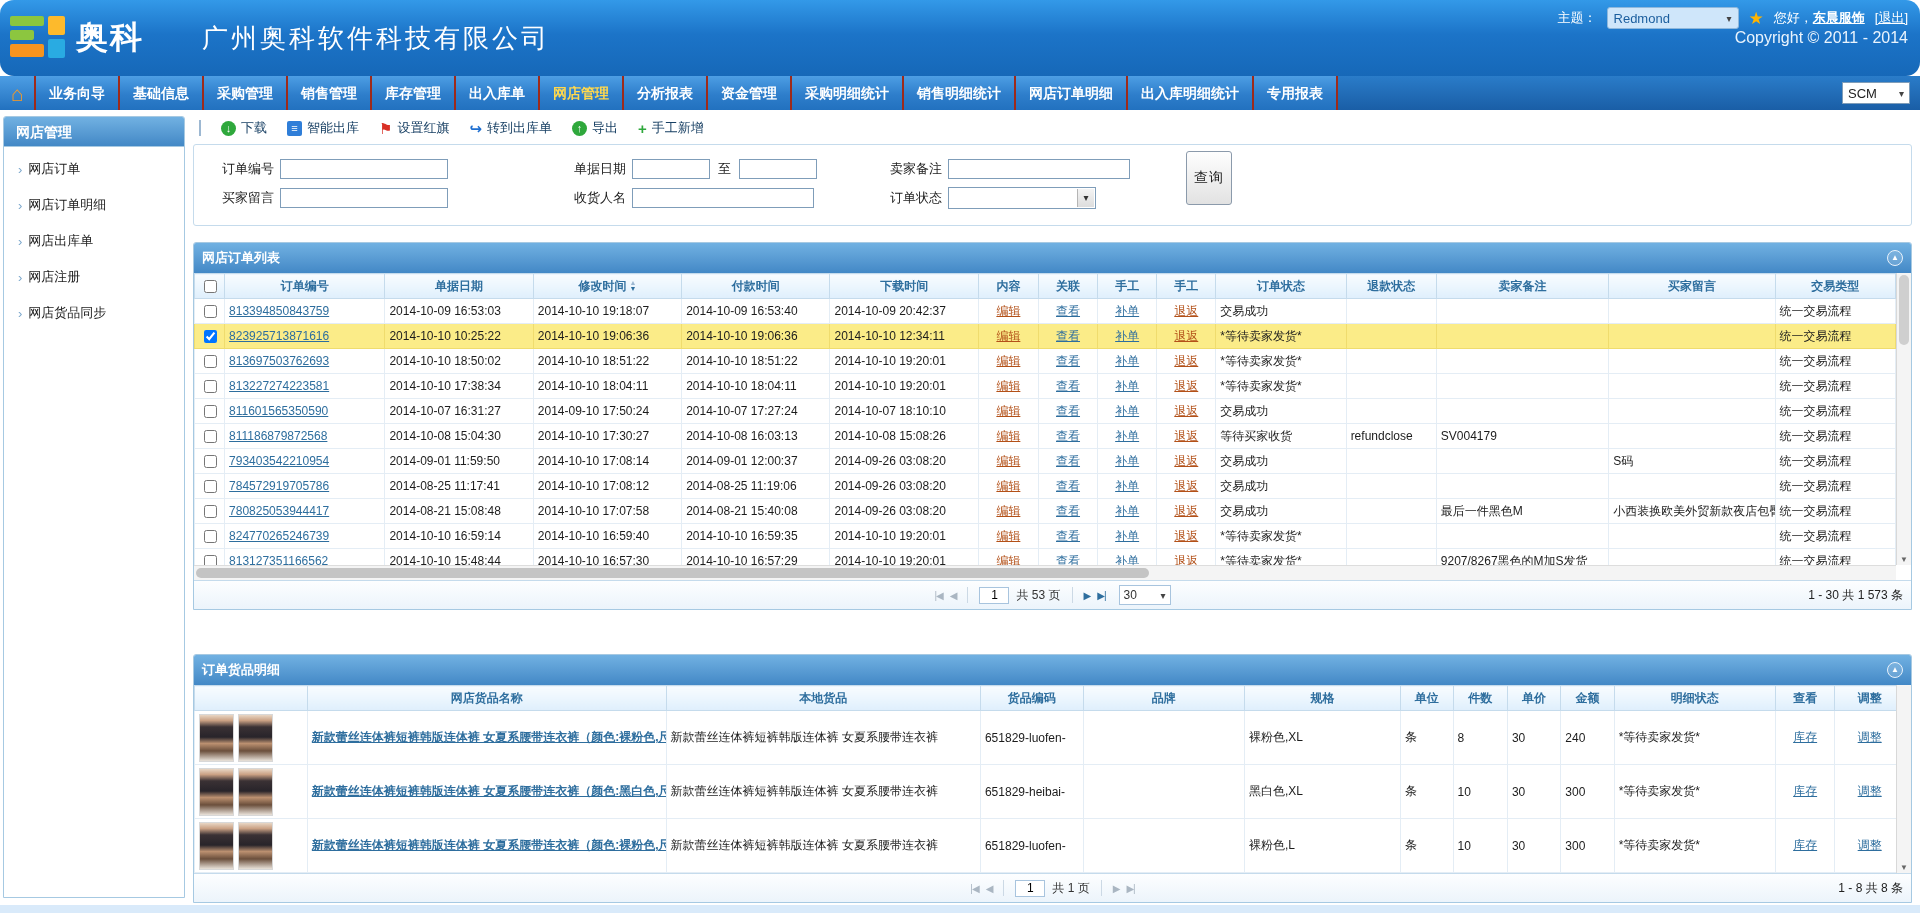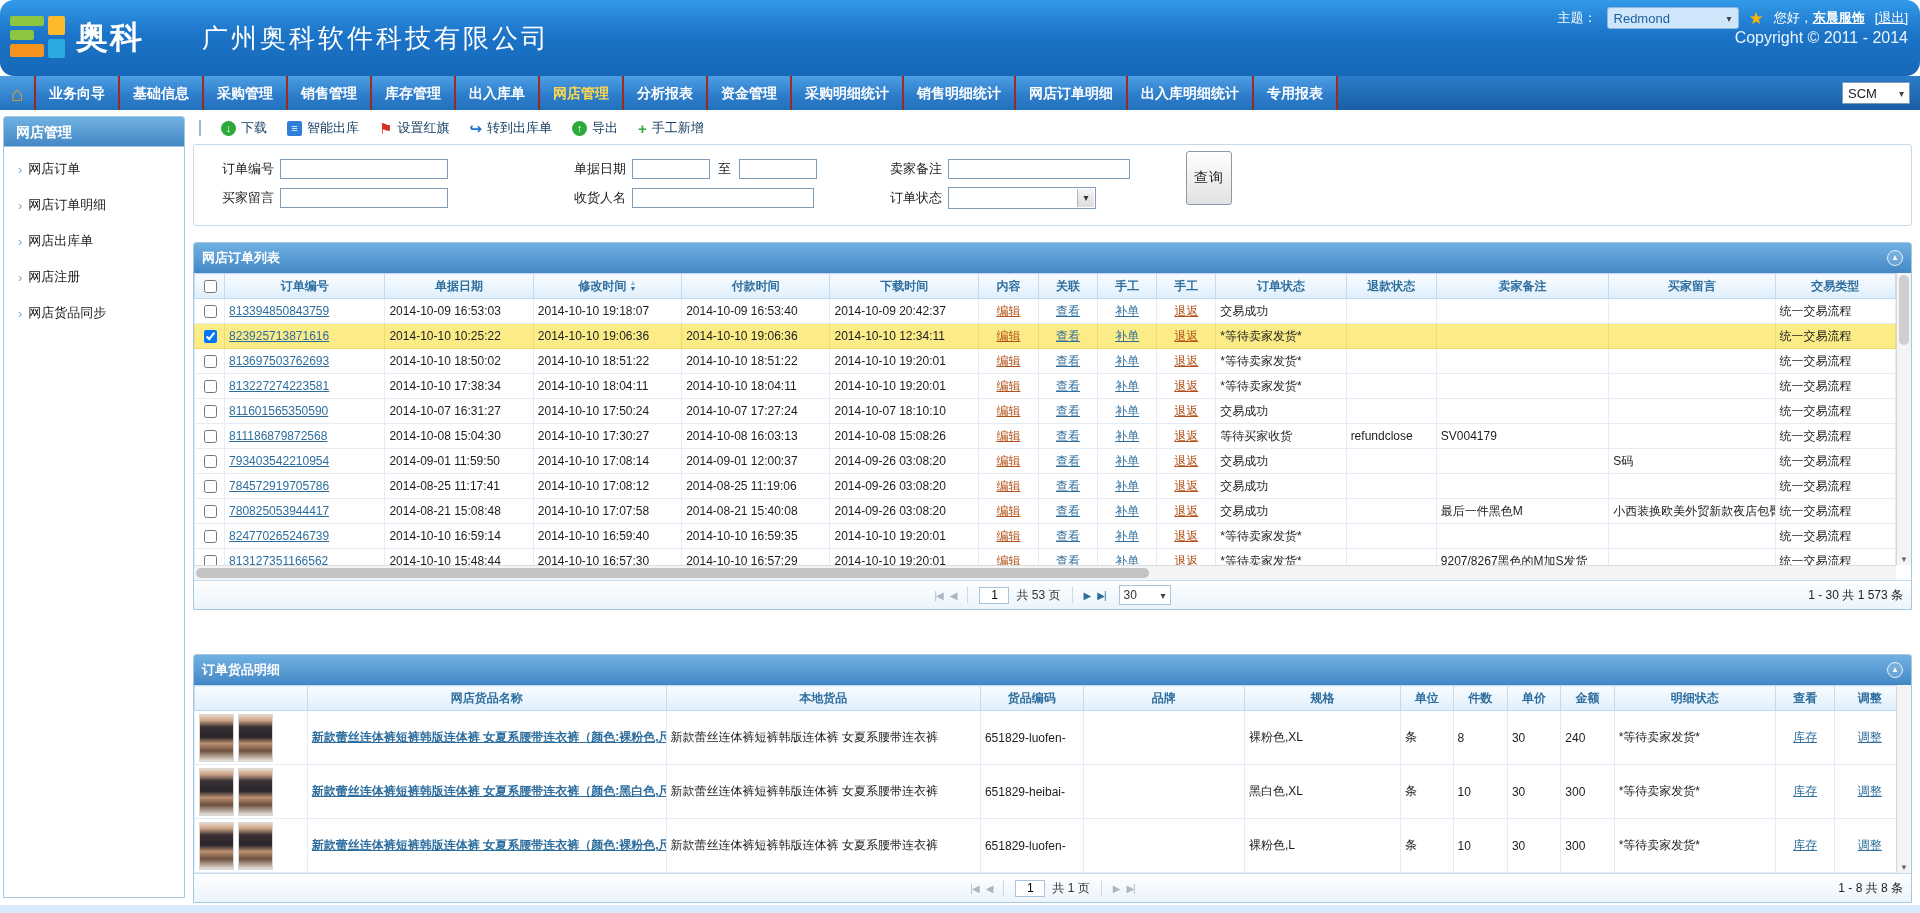--- a/index.html
+++ b/index.html
@@ -367,21 +367,21 @@
                   <td>*等待卖家发货*</td>
                   <td></td>
                   <td></td>
                   <td></td>
                   <td>统一交易流程</td>
                 </tr>
                 <tr>
                   <td class="col-cb"><input type="checkbox" style=""></td>
                   <td><a class="lnk">811601565350590</a></td>
                   <td>2014-10-07 16:31:27</td>
-                  <td>2014-10-10 17:50:24</td>
+                  <td>2014-09-10 17:50:24</td>
                   <td>2014-10-07 17:27:24</td>
                   <td>2014-10-07 18:10:10</td>
                   <td class="t-c"><a class="lnk warn">编辑</a></td>
                   <td class="t-c"><a class="lnk">查看</a></td>
                   <td class="t-c"><a class="lnk">补单</a></td>
                   <td class="t-c"><a class="lnk warn">退返</a></td>
                   <td>交易成功</td>
                   <td></td>
                   <td></td>
                   <td></td>

